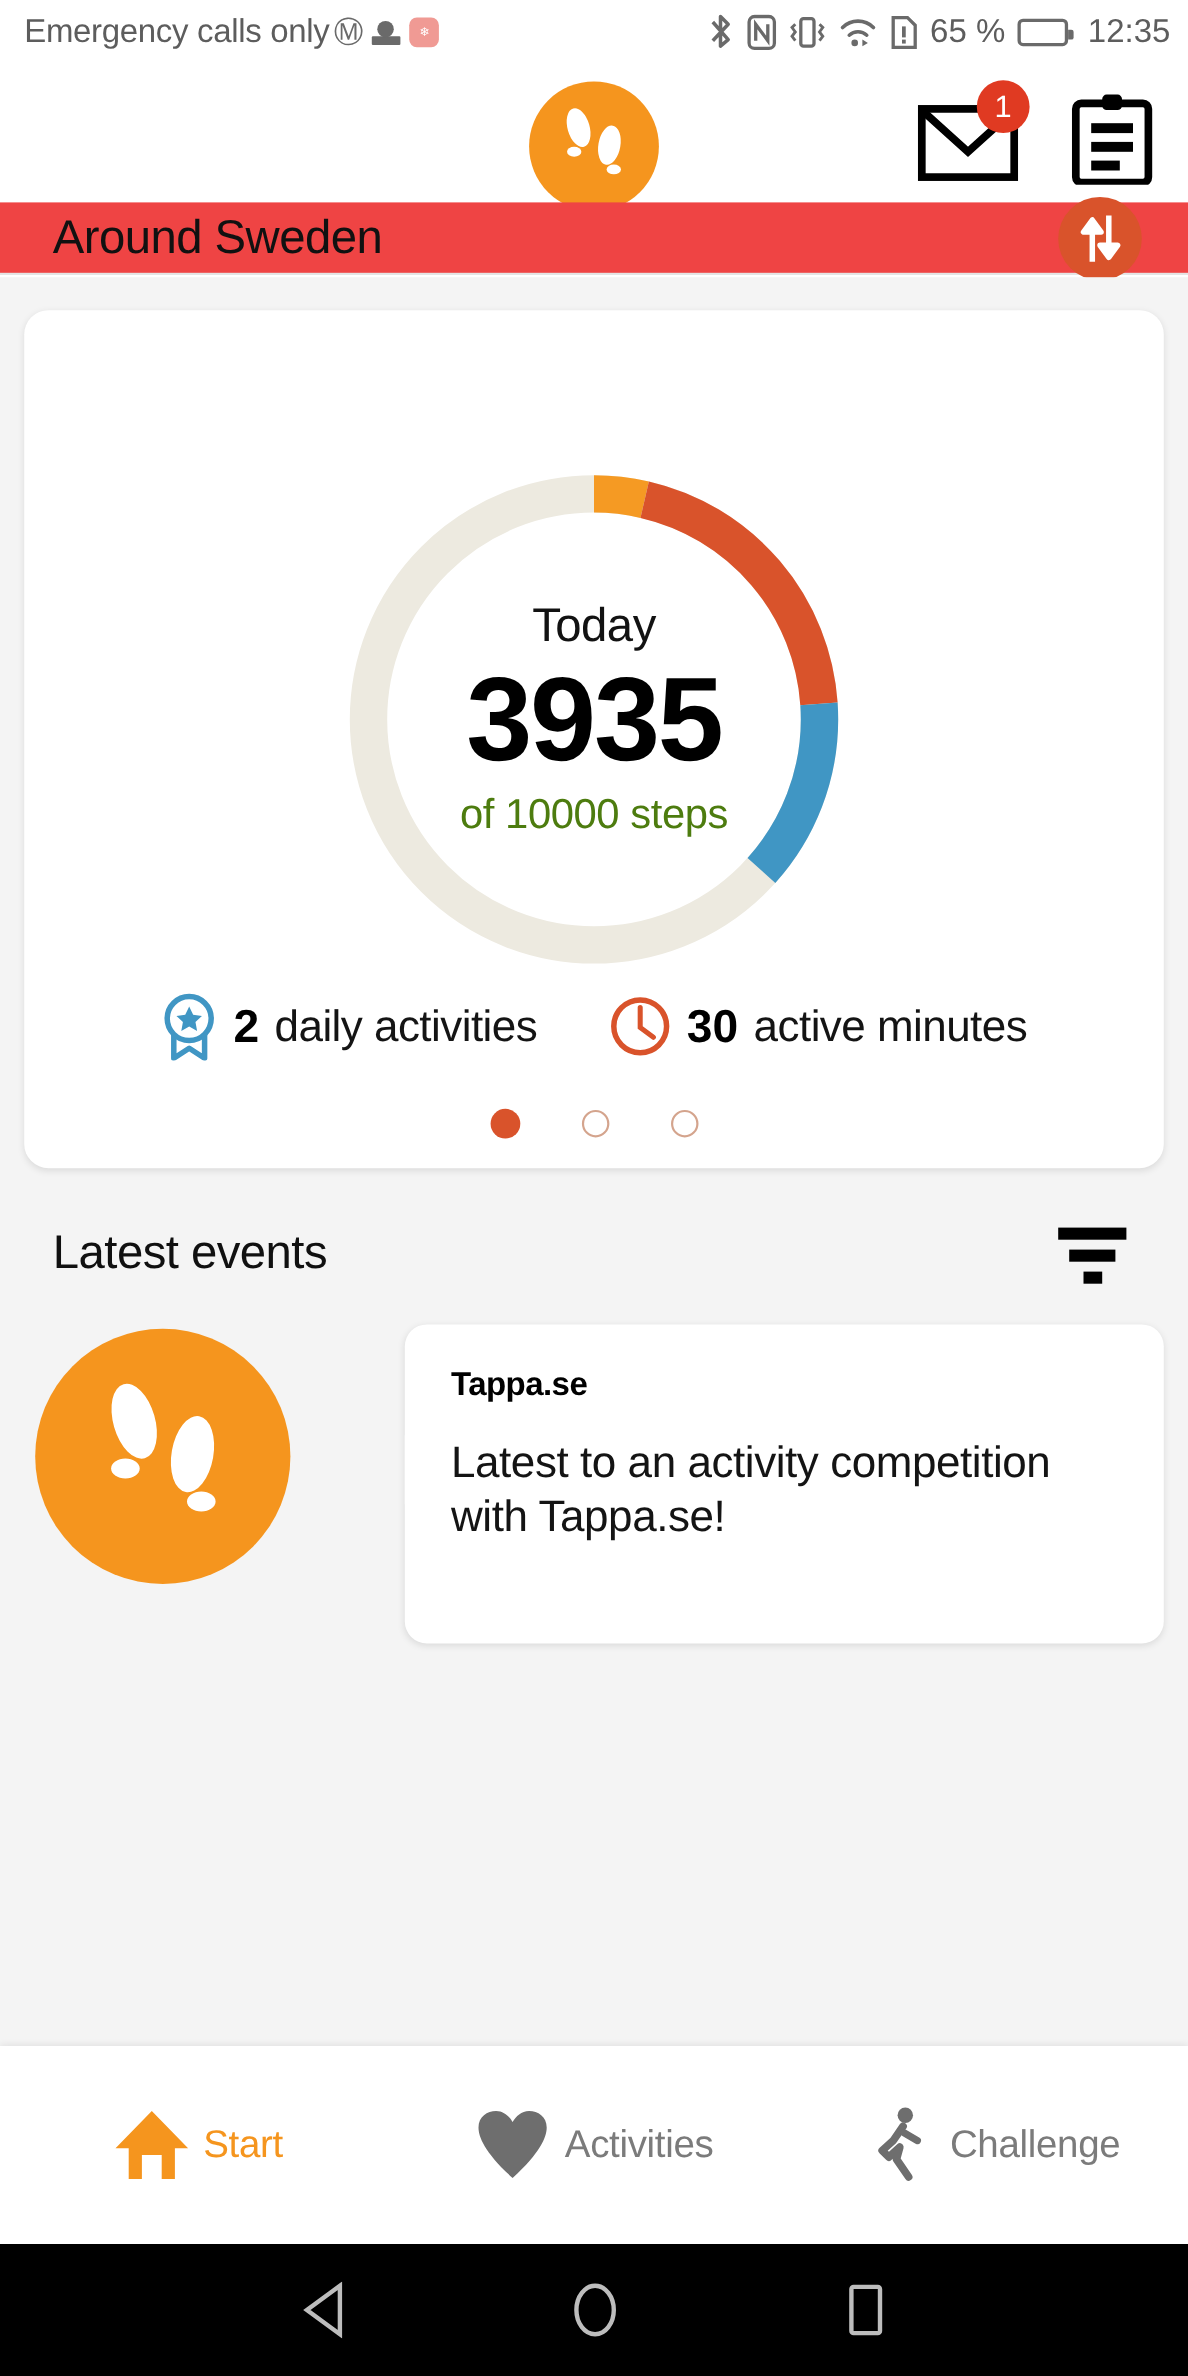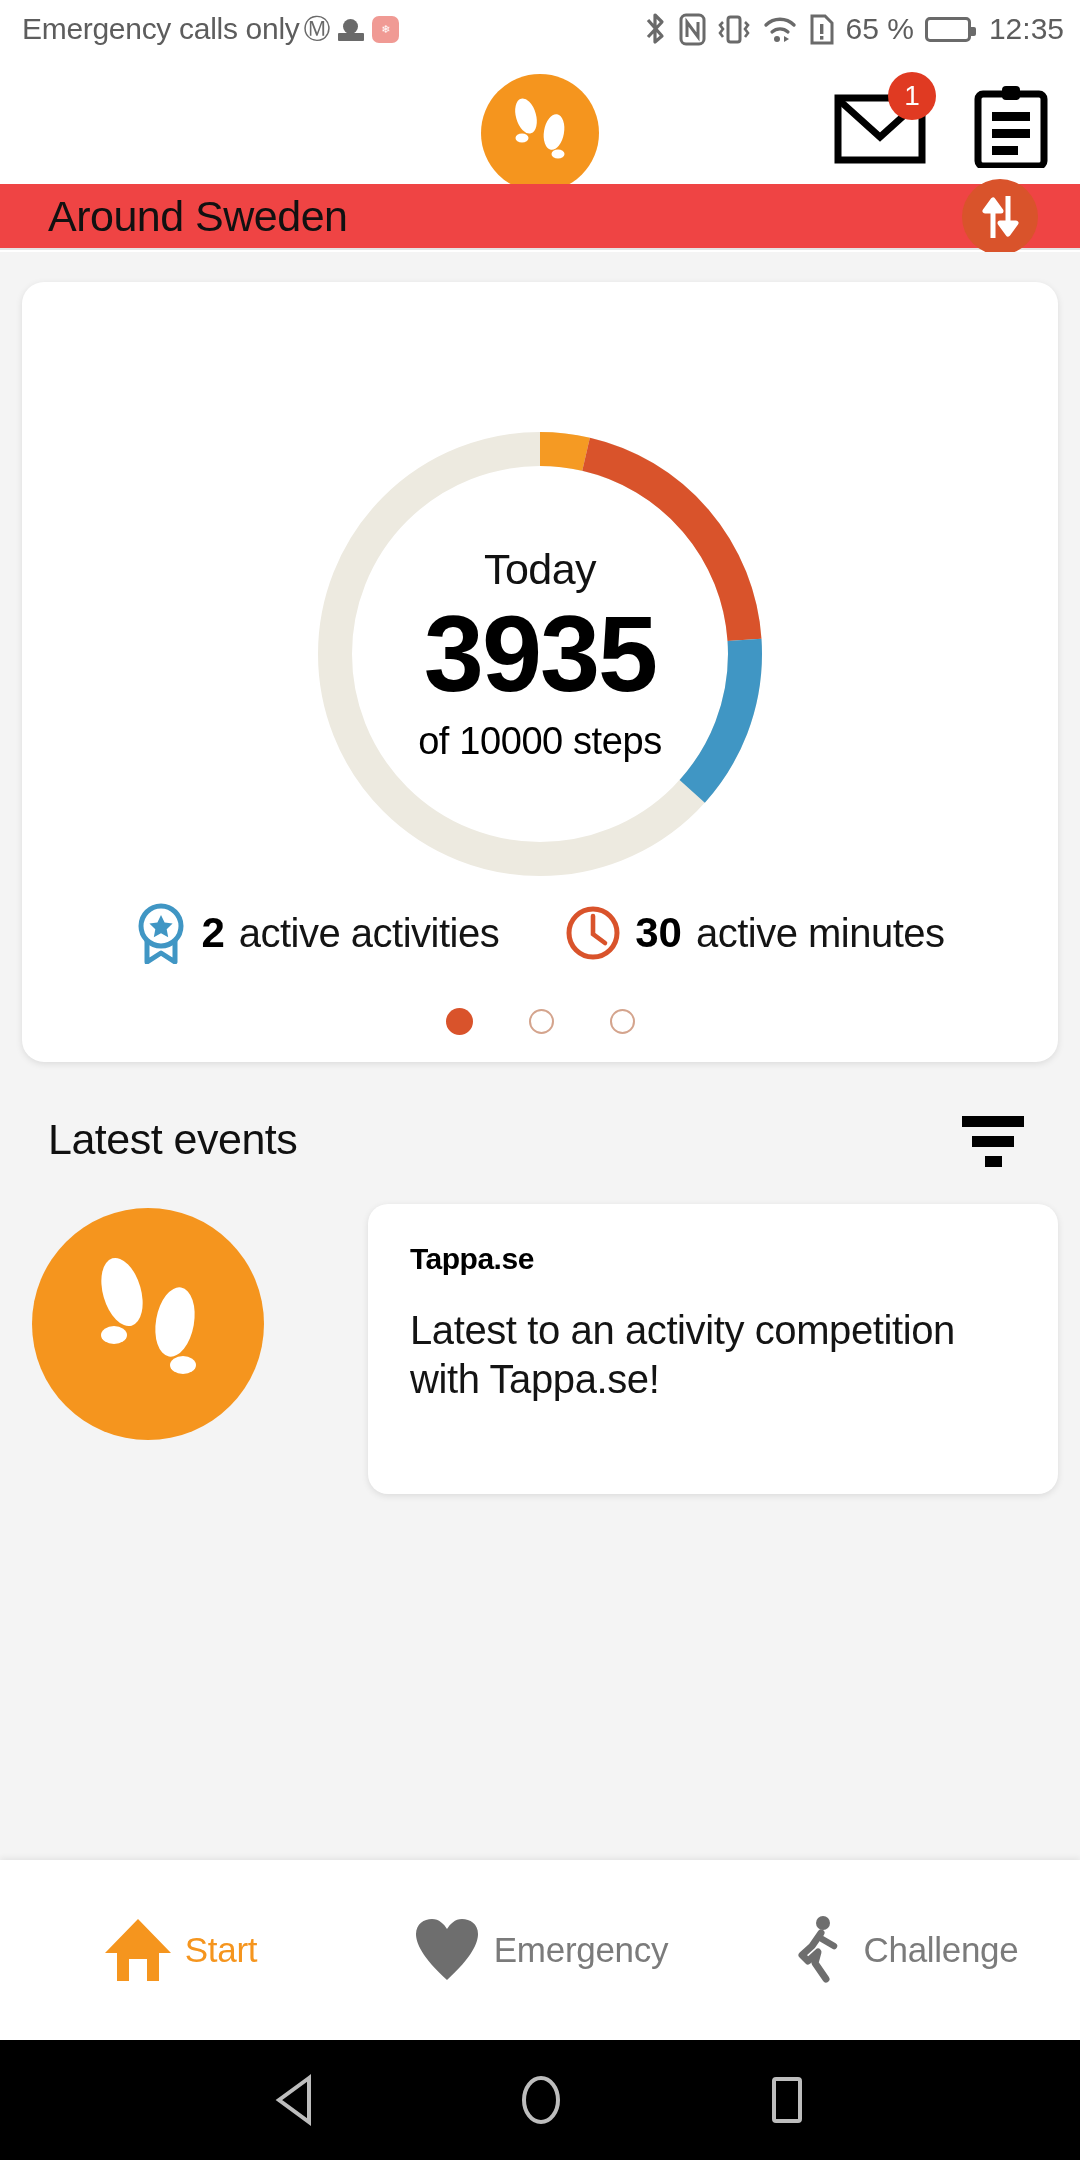--- a/index.html
+++ b/index.html
@@ -92,21 +92,21 @@
     background:#ffffff; border-radius:22px;
     box-shadow:0 2px 7px rgba(0,0,0,0.10);
   }
   .donut-wrap{ position:absolute; left:50%; top:92px; transform:translateX(-50%); width:560px;height:560px; }
   .donut-center{
     position:absolute; left:0; top:0; width:560px;height:560px;
     display:flex; flex-direction:column; align-items:center; justify-content:center;
   }
   .dc-today{ font-size:43px; color:#121212; letter-spacing:-0.5px; }
   .dc-value{ font-size:108px; font-weight:bold; color:#000; line-height:1.12; letter-spacing:-2px; }
-  .dc-goal{ font-size:38px; color:#000000; letter-spacing:-0.4px; margin-top:6px; }
+  .dc-goal{ font-size:38px; color:#4d7c0f; letter-spacing:-0.4px; margin-top:6px; }
 
   .stats-row{
     position:absolute; left:0; top:620px; width:1036px;
     display:flex; justify-content:center; gap:66px; align-items:center;
   }
   .stat{ display:flex; align-items:center; gap:14px; }
   .stat-num{ font-size:42px; font-weight:bold; color:#000; }
   .stat-label{ font-size:40px; color:#141414; letter-spacing:-0.5px; }
 
   .dots{
@@ -267,21 +267,21 @@
       </div>
 
       <div class="stats-row">
         <span class="stat">
           <svg width="52" height="62" viewBox="0 0 52 62">
             <circle cx="26" cy="24" r="20" fill="none" stroke="#4096C4" stroke-width="5"></circle>
             <path d="M26 13 l3.6 7.6 8 1 -5.9 5.6 1.5 8 -7.2-4 -7.2 4 1.5-8 -5.9-5.6 8-1 z" fill="#4096C4"></path>
             <path d="M12 38 L12 60 L26 51 L40 60 L40 38" fill="none" stroke="#4096C4" stroke-width="5" stroke-linejoin="round"></path>
           </svg>
           <span class="stat-num">2</span>
-          <span class="stat-label">active activities</span>
+          <span class="stat-label">daily activities</span>
         </span>
         <span class="stat">
           <svg width="56" height="56" viewBox="0 0 56 56">
             <circle cx="28" cy="28" r="24" fill="none" stroke="#D9532B" stroke-width="5"></circle>
             <path d="M28 11 L28 29 L40 38" fill="none" stroke="#D9532B" stroke-width="4.6" stroke-linecap="round"></path>
           </svg>
           <span class="stat-num">30</span>
           <span class="stat-label">active minutes</span>
         </span>
       </div>
@@ -322,21 +322,21 @@
     <div class="nav-item active">
       <svg width="70" height="66" viewBox="0 0 70 66">
         <path d="M35 2 L68 36 L56 36 L56 64 L44 64 L44 42 L26 42 L26 64 L14 64 L14 36 L2 36 Z" fill="#F5951E"></path>
       </svg>
       <span class="nav-label">Start</span>
     </div>
     <div class="nav-item">
       <svg width="70" height="66" viewBox="0 0 70 66">
         <path d="M35 63 C10 40 4 26 4 17 C4 7 12 2 20 2 C27 2 32 7 35 12 C38 7 43 2 50 2 C58 2 66 7 66 17 C66 26 60 40 35 63 Z" fill="#6e6e6e"></path>
       </svg>
-      <span class="nav-label">Emergency</span>
+      <span class="nav-label">Activities</span>
     </div>
     <div class="nav-item">
       <svg width="70" height="70" viewBox="0 0 70 70">
         <circle cx="41" cy="8" r="7" fill="#6e6e6e"></circle>
         <path d="M39 18 L30 31 L20 40 L26 46 L36 37 L33 48 L44 64" fill="none" stroke="#6e6e6e" stroke-width="7" stroke-linejoin="round" stroke-linecap="round"></path>
         <path d="M40 24 L52 31" fill="none" stroke="#6e6e6e" stroke-width="6.5" stroke-linecap="round"></path>
       </svg>
       <span class="nav-label">Challenge</span>
     </div>
   </div>

